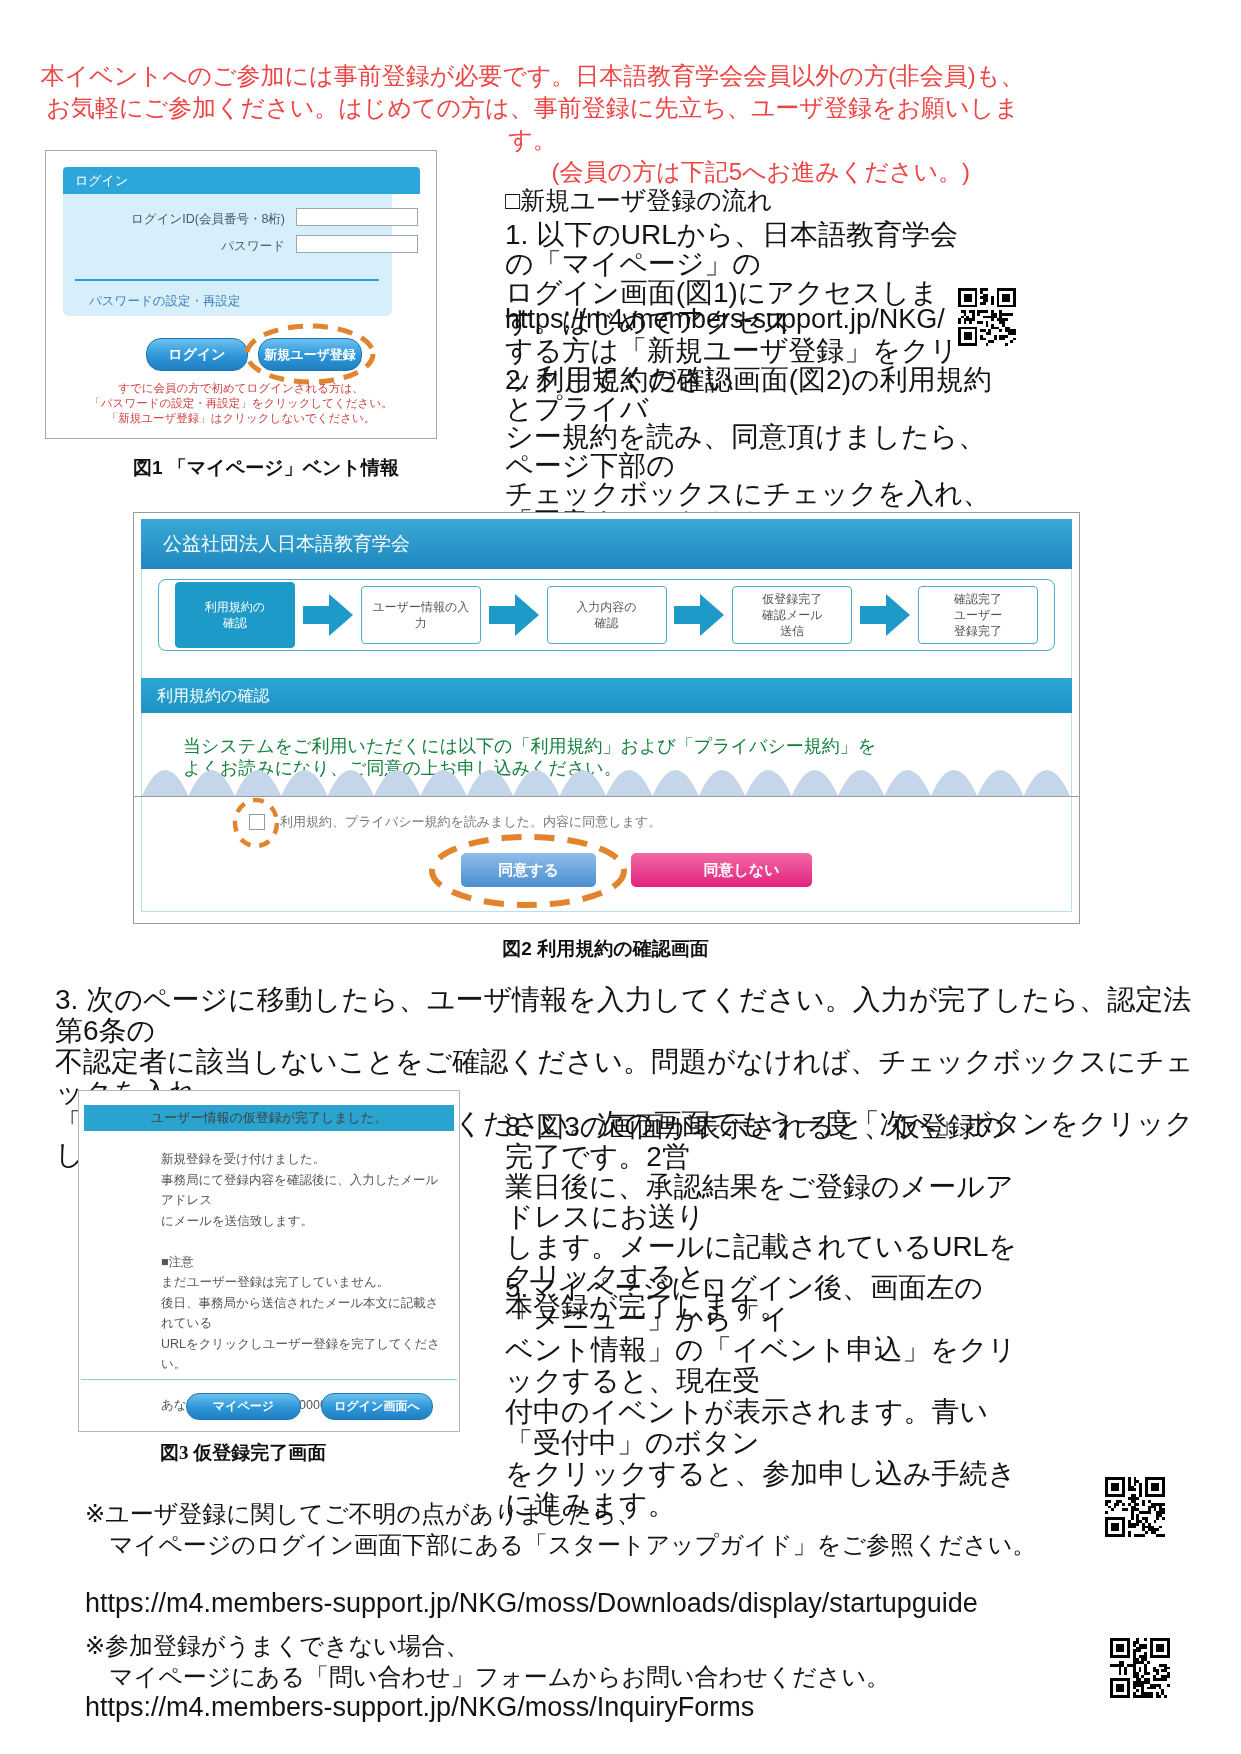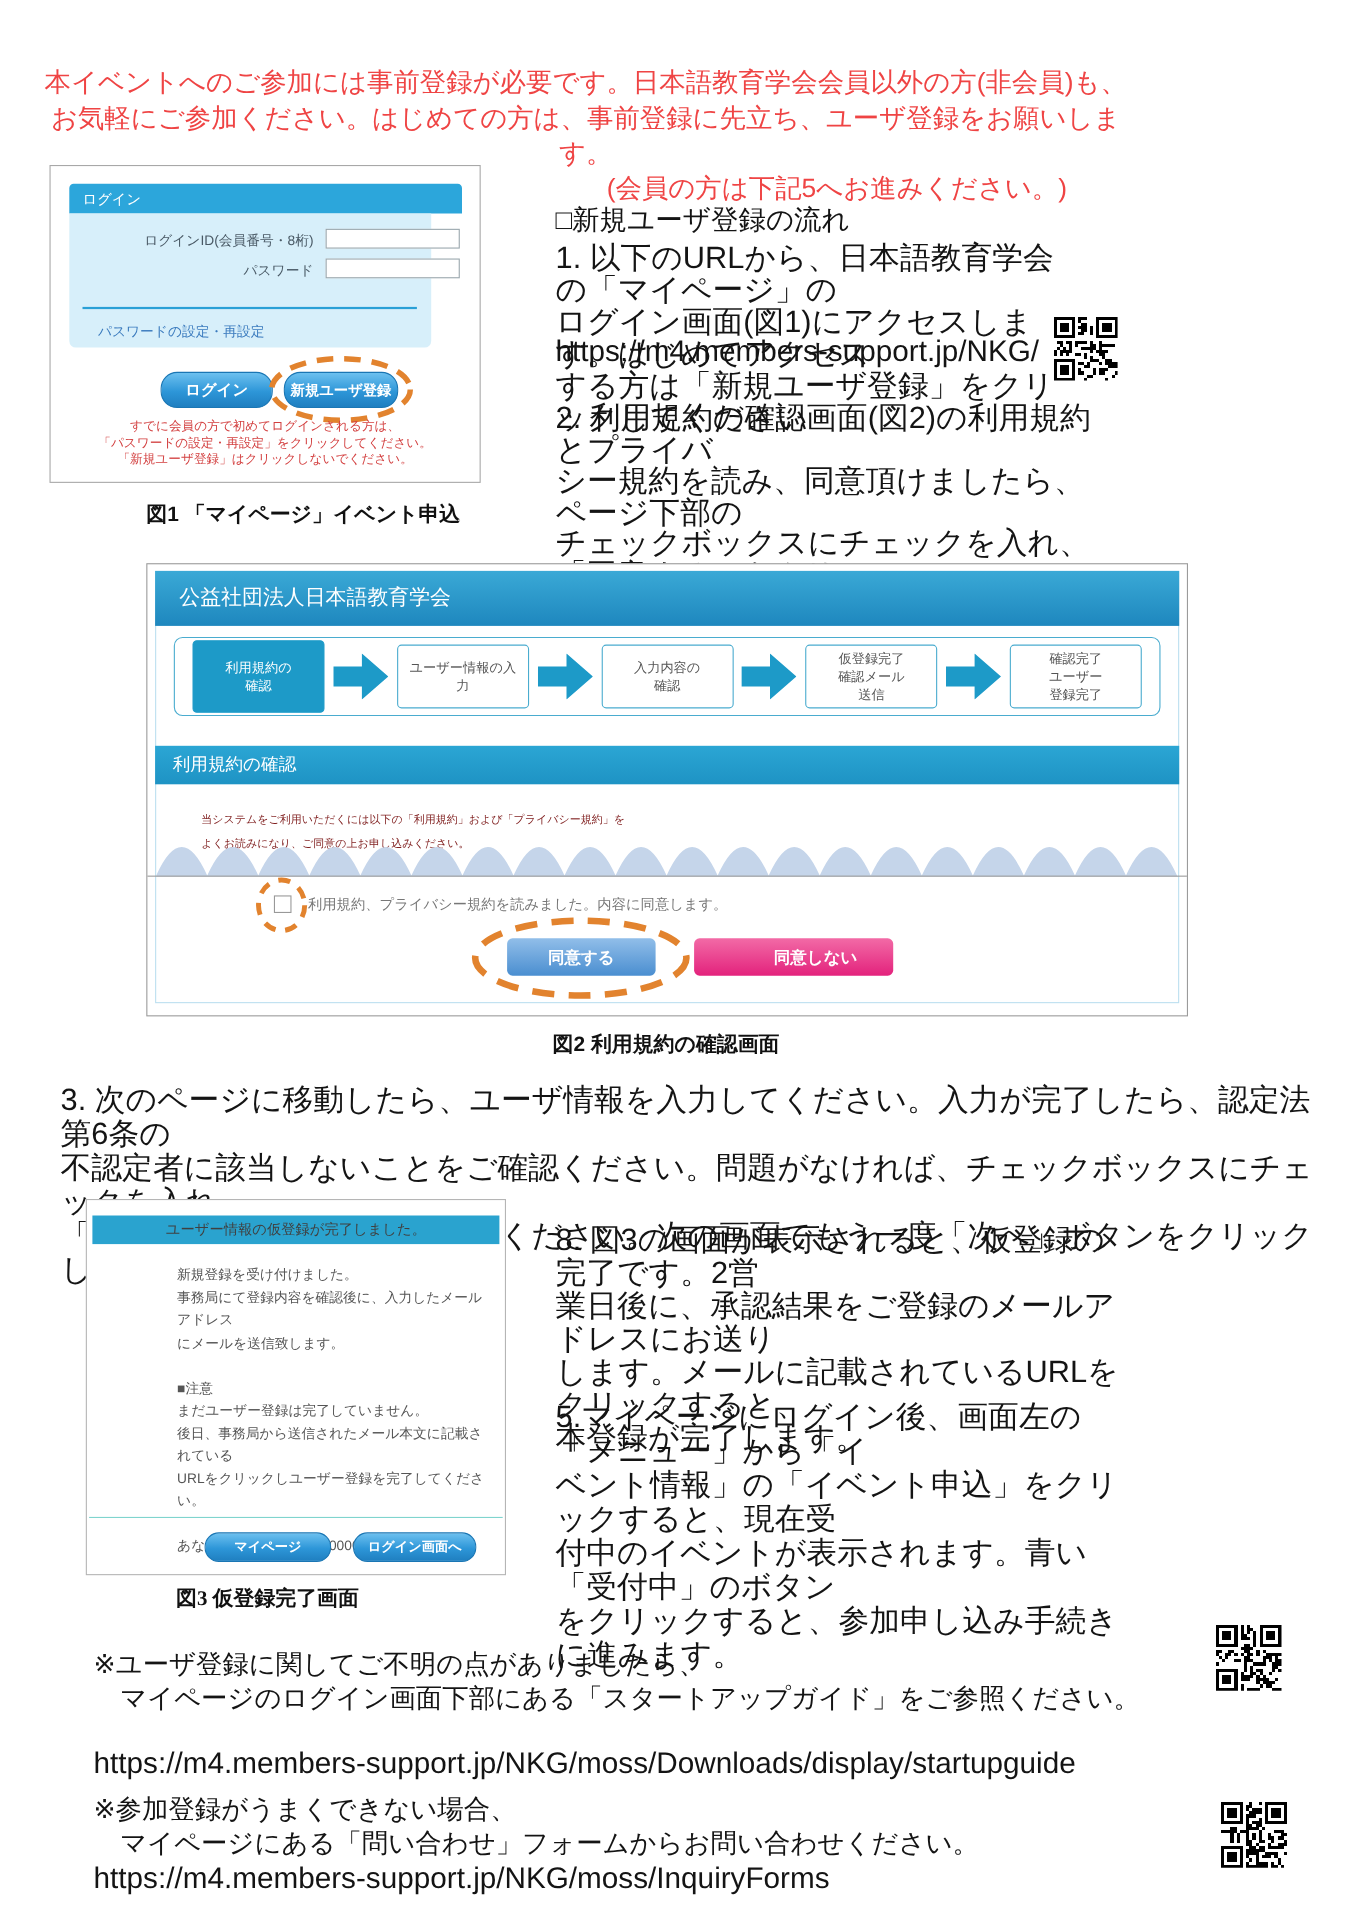--- a/index.html
+++ b/index.html
@@ -53,21 +53,21 @@
   .f2-header{position:absolute;left:7px;top:6px;right:7px;height:50px;
     background:linear-gradient(#3aa9d6,#1e87be);color:#fff;font-size:19px;line-height:50px;padding-left:22px;box-sizing:border-box;}
   .f2-flow{position:absolute;left:24px;top:66px;right:24px;height:72px;border:1px solid #4aaccf;border-radius:8px;
     display:flex;align-items:center;justify-content:space-between;padding:0 16px;box-sizing:border-box;background:#fff;}
   .flow-box{width:120px;min-height:58px;display:flex;align-items:center;justify-content:center;text-align:center;
     font-size:12px;line-height:16px;color:#555;background:#fff;border:1px solid #4aaccf;border-radius:4px;box-sizing:border-box;padding:4px 2px;}
   .flow-box.active{background:#1d9ac8;border-color:#1d9ac8;color:#fff;min-height:66px;}
   .flow-arrow{width:50px;height:42px;flex:0 0 auto;}
   .f2-secbar{position:absolute;left:7px;top:165px;right:7px;height:35px;
     background:linear-gradient(#2ba6d4,#1e93c4);color:#fff;font-size:16px;line-height:35px;padding-left:16px;box-sizing:border-box;}
-  .f2-terms{position:absolute;left:49px;top:222px;font-size:10px;line-height:22px;color:#7f1d1d;}
+  .f2-terms{position:absolute;left:49px;top:222px;font-size:18px;line-height:22px;color:#15803d;}
   .f2-waves{position:absolute;left:8px;top:252px;right:8px;height:32px;}
   .f2-waves svg{display:block;width:100%;height:100%;}
   .f2-waveline{position:absolute;left:0;top:283px;width:100%;height:1px;background:#9b9b9b;}
   .f2-checkbox{position:absolute;left:115px;top:301px;width:14px;height:14px;background:#fff;border:1px solid #999;}
   .f2-checklabel{position:absolute;left:146px;top:300px;font-size:13px;color:#777;}
   .f2-btn{position:absolute;top:340px;height:34px;display:flex;align-items:center;justify-content:center;
     color:#fff;font-weight:bold;font-size:15px;border-radius:5px;}
   .f2-agree{left:327px;width:135px;background:linear-gradient(#91bee9,#4a8ed0);}
   .f2-disagree{left:497px;width:141px;background:linear-gradient(#f26aa6,#e3227c);padding-left:40px;}
   .dashed-svg{position:absolute;pointer-events:none;}
@@ -117,21 +117,21 @@
   </div>
   <div class="btn-gloss f1-btn-login">ログイン</div>
   <div class="btn-gloss f1-btn-reg">新規ユーザ登録</div>
   <svg class="dashed-svg" style="left:196px;top:171px;" width="136" height="64" viewBox="0 0 136 64">
     <ellipse cx="68" cy="32" rx="63" ry="28" fill="none" stroke="#e2832e" stroke-width="5" stroke-dasharray="15 10"></ellipse>
   </svg>
   <div class="f1-warning ml">すでに会員の方で初めてログインされる方は、
 「パスワードの設定・再設定」をクリックしてください。
 「新規ユーザ登録」はクリックしないでください。</div>
 </div>
-<div class="abs fig-caption cap1">図1 「マイページ」イベント申込</div>
+<div class="abs fig-caption cap1">図1 「マイページ」ベント情報</div>
 
 <div class="abs big-jp steps-head">□新規ユーザ登録の流れ</div>
 <div class="abs big-jp ml step1">1. 以下のURLから、日本語教育学会の「マイページ」の
 ログイン画面(図1)にアクセスします。はじめてアクセス
 する方は「新規ユーザ登録」をクリックしてください</div>
 <div class="abs url-line step1-url">https://m4.members-support.jp/NKG/</div>
 <div class="abs qr qr1">
     <svg viewBox="0 0 21 21" shape-rendering="crispEdges" fill="#000">
       <rect x="0" y="0" width="7" height="7"></rect>
       <rect x="1" y="1" width="5" height="5" fill="#fff"></rect>

